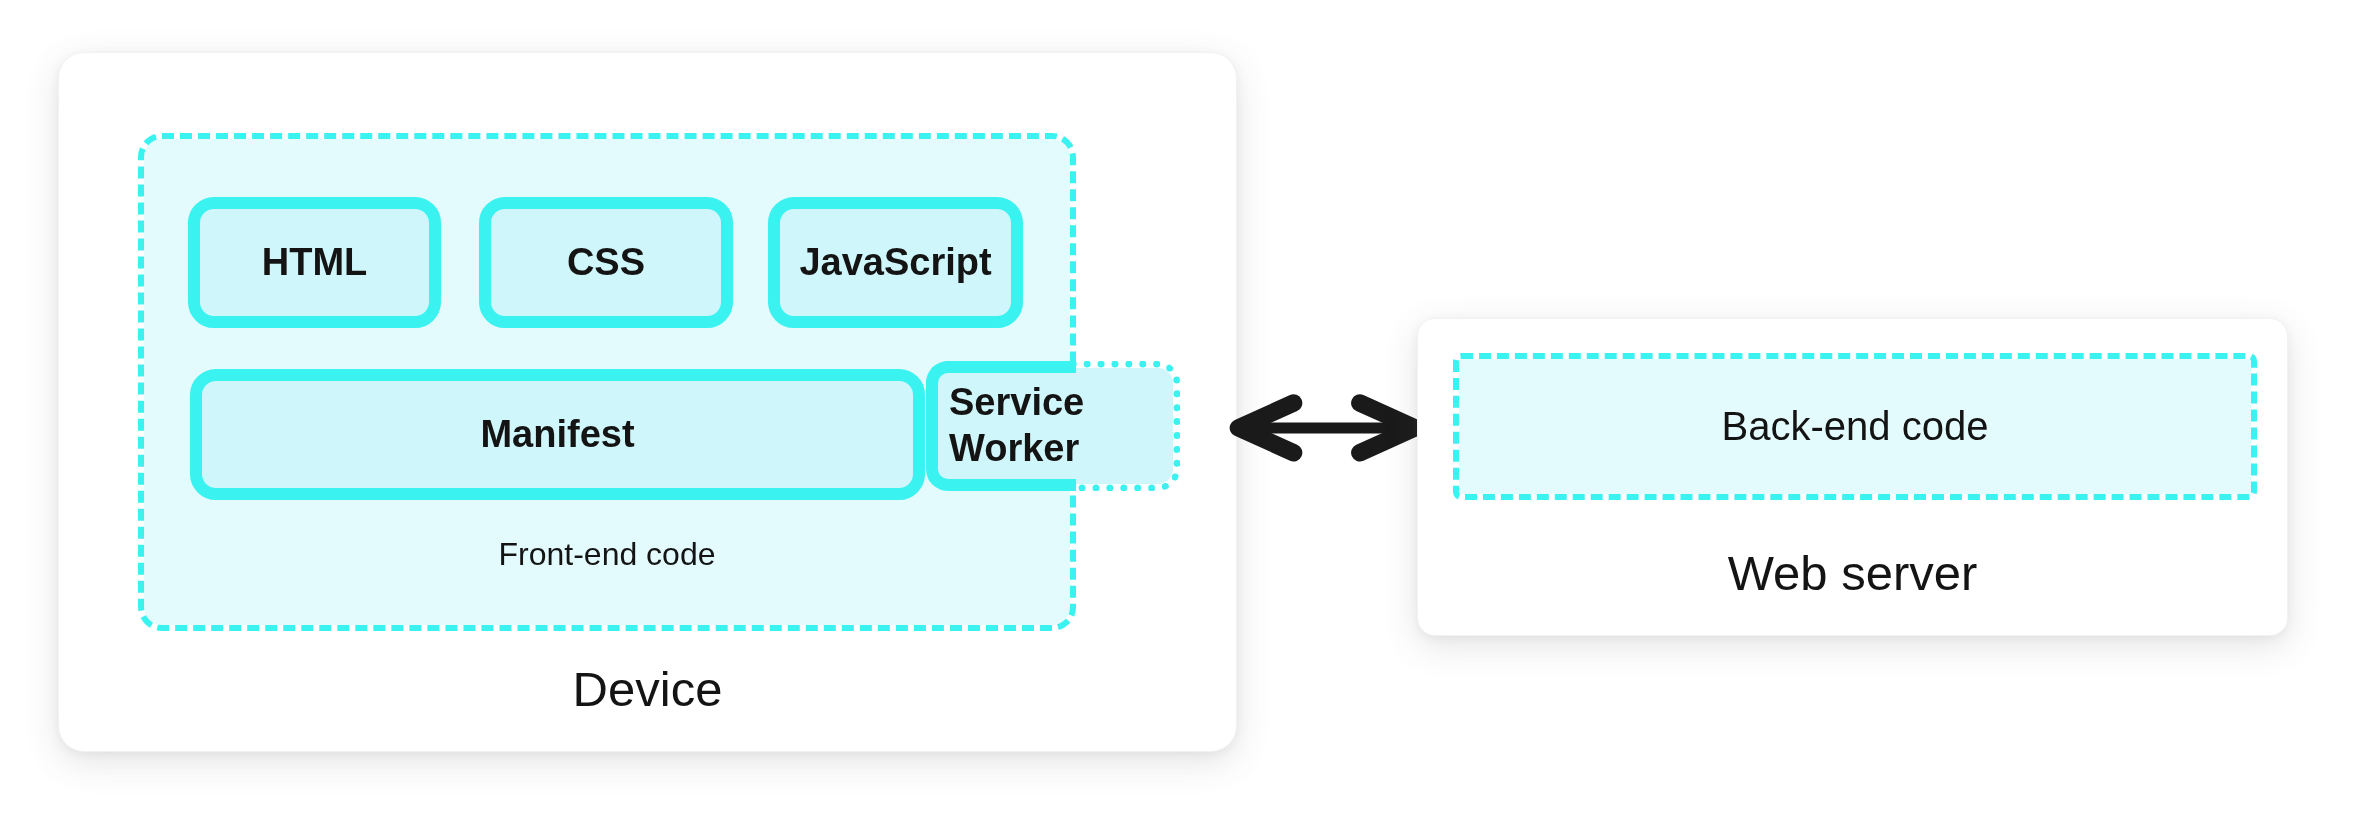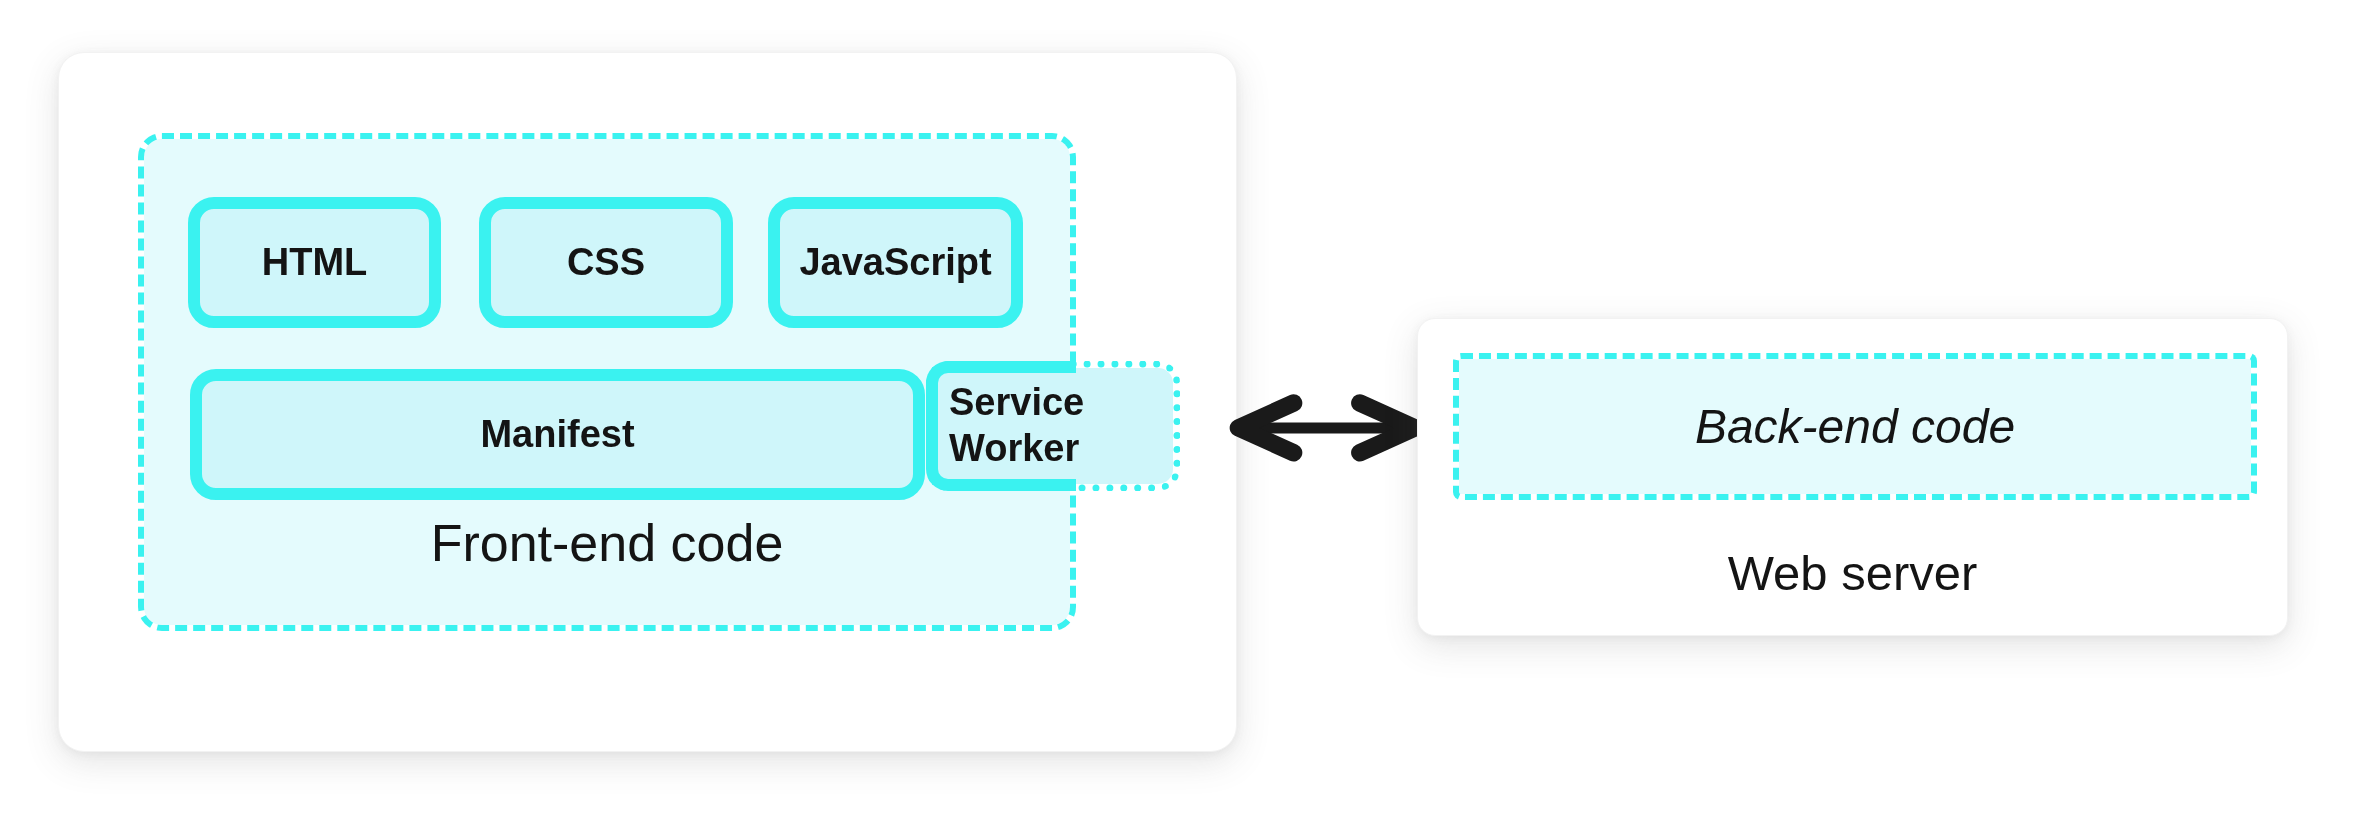--- a/index.html
+++ b/index.html
@@ -67,30 +67,30 @@
     position:absolute;left:-7px;top:-7px;bottom:-7px;width:150px;
     border:12px solid var(--color-accent);border-right:none;
     border-radius:22px 0 0 22px;
     pointer-events:none;
   }
   .sw-label{position:relative;z-index:2;padding:0 16px;}
 
   
   .group-caption{
     position:absolute;left:0;right:0;text-align:center;
-    font-weight:400;font-size:52px;color:var(--color-text);
+    font-weight:400;font-size:32px;color:var(--color-text);
   }
   .frontend-caption{bottom:52px;}
   .panel-caption{
     position:absolute;left:0;right:0;text-align:center;
     font-weight:400;font-size:49px;color:var(--color-text);
   }
   .device-caption{bottom:34px;}
   .server-caption{bottom:34px;}
-  .backend-caption{font-weight:400;font-size:48px;color:var(--color-text);font-style:italic;}
+  .backend-caption{font-weight:400;font-size:40px;color:var(--color-text);}
 
   .arrow-wrap{position:absolute;left:1220px;top:392px;width:214px;height:72px;}
   .arrow-wrap svg{display:block;width:100%;height:100%;}
   .arrow-stroke{stroke:var(--color-arrow);}
 </style>
 </head>
 <body>
 
 <div class="canvas">
 
@@ -110,20 +110,21 @@
         <span>JavaScript</span>
       </div>
       <div class="group-caption frontend-caption">Front-end code</div>
     </div>
 
     <div class="sw-box">
       <div class="sw-solid"></div>
       <span class="sw-label">Service Worker</span>
     </div>
 
+    <div class="panel-caption device-caption">Device</div>
   </div>
 
   <div class="arrow-wrap">
     <svg viewBox="0 0 214 72">
       <line class="arrow-stroke" x1="22" y1="36" x2="192" y2="36" stroke-width="11"></line>
       <polyline class="arrow-stroke" points="75,9 15,36 75,63" fill="none" stroke-width="19" stroke-linecap="round" stroke-linejoin="round" transform="scale(0.92) translate(5,3)"></polyline>
       <polyline class="arrow-stroke" points="139,9 199,36 139,63" fill="none" stroke-width="19" stroke-linecap="round" stroke-linejoin="round" transform="scale(0.92) translate(13,3)"></polyline>
     </svg>
   </div>
 

